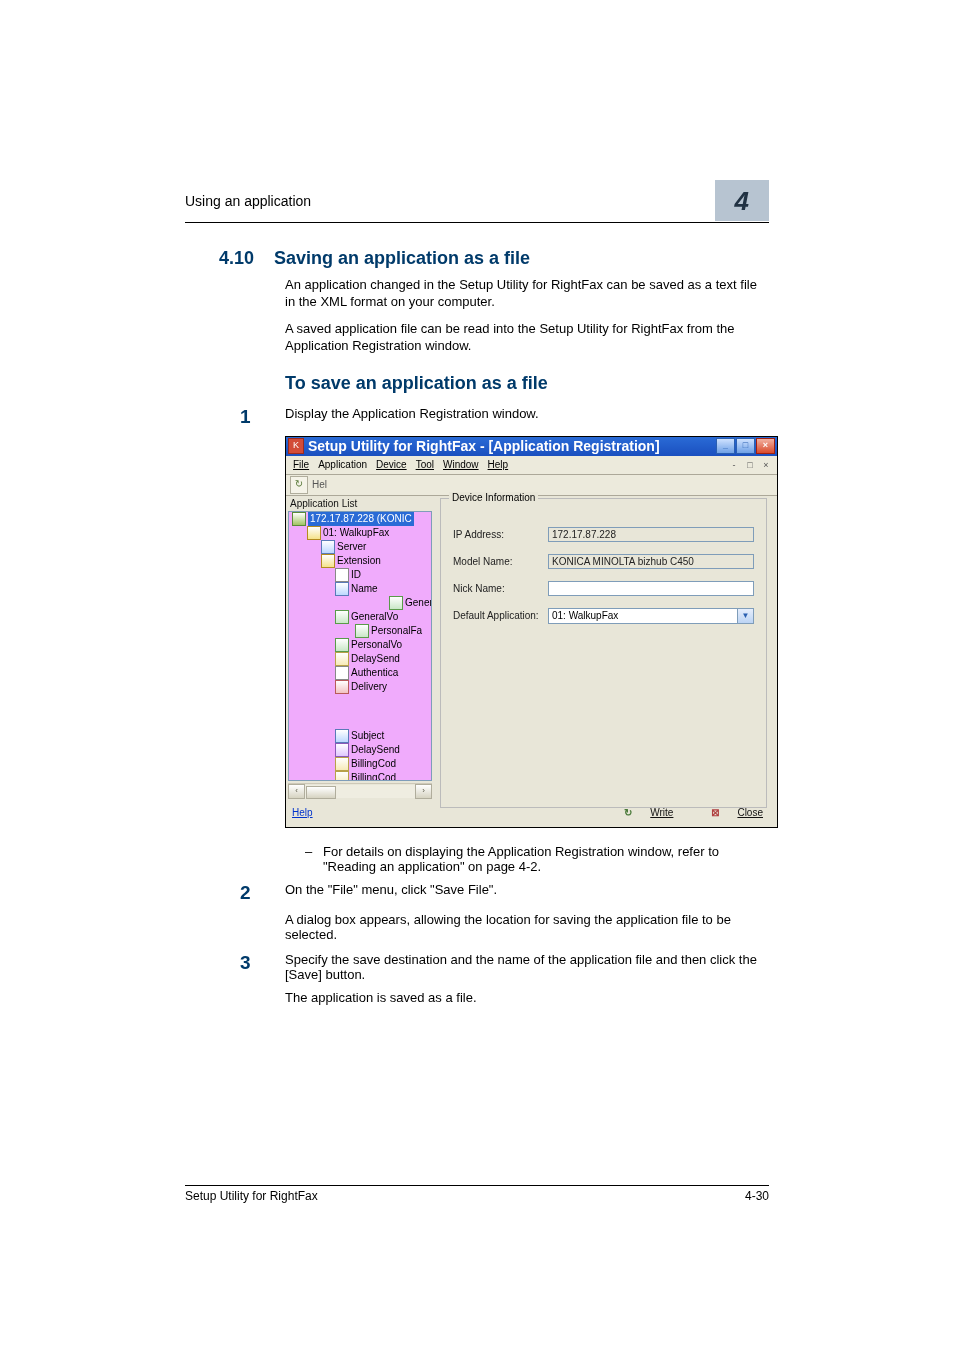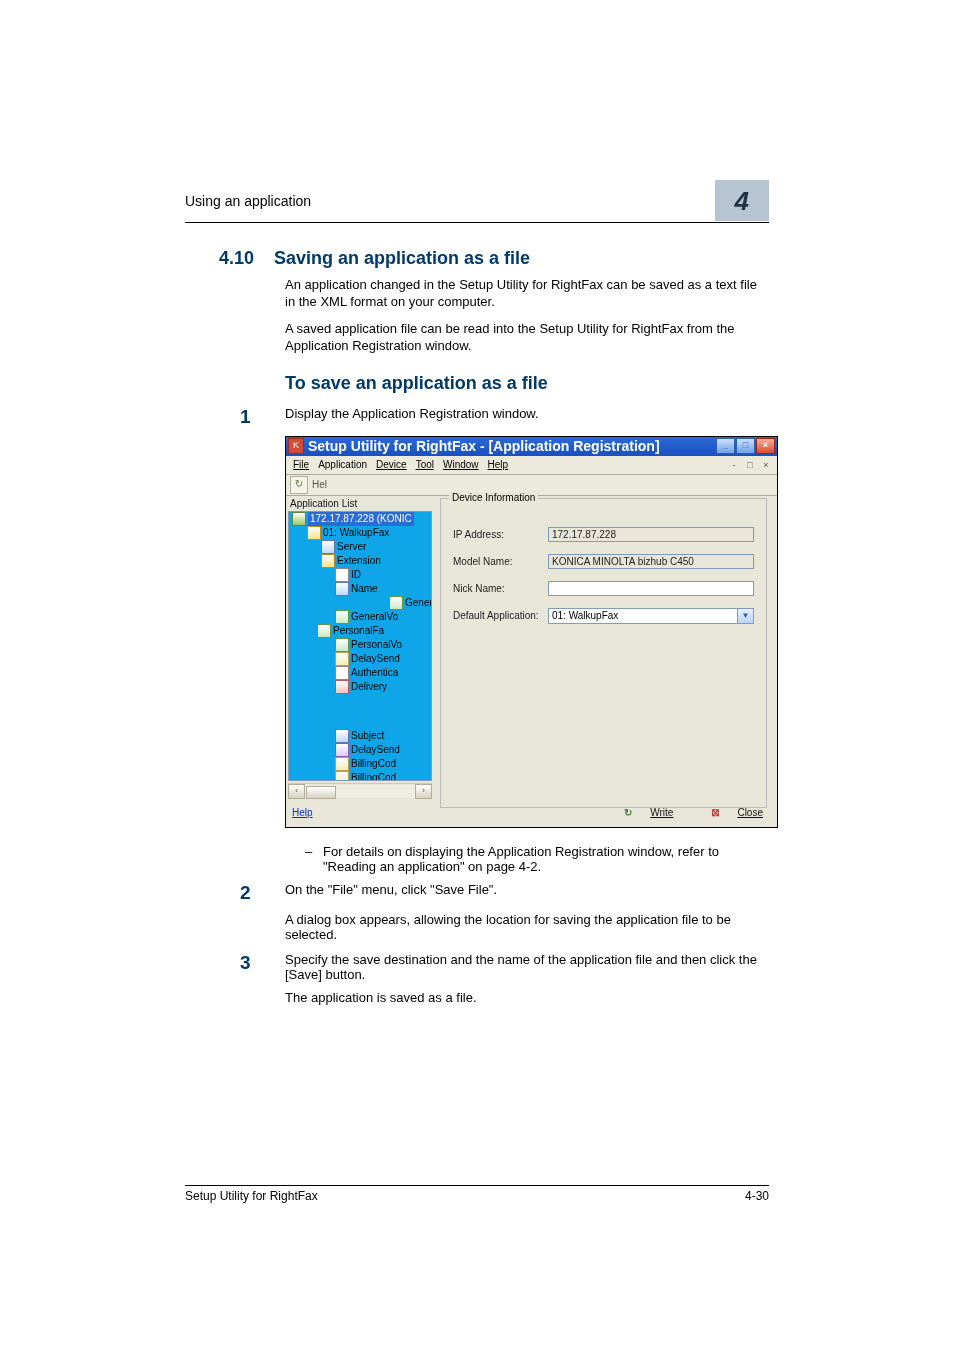--- a/index.html
+++ b/index.html
@@ -194,21 +194,21 @@
   .tree-panel {
     width: 148px;
     display:flex;
     flex-direction:column;
   }
   .tree-label {
     padding: 2px 4px;
     color: #111;
   }
   .tree-box {
-    background: #0ea5e9;
+    background: #f0abfc;
     border: 1px solid #7f9db9;
     flex:1;
     margin: 0 2px 2px 2px;
     overflow:hidden;
     position:relative;
   }
   .tree-node {
     white-space: nowrap;
     padding: 0 3px;
     line-height: 14px;
@@ -447,21 +447,21 @@
                 <span>Name</span>
               </div>
               <div class="tree-node" style="padding-left: 60px; margin-left: 40px;">
                 <span class="tree-icon ico-green"></span>
                 <span>GeneralFa:</span>
               </div>
               <div class="tree-node" style="padding-left: 46px;">
                 <span class="tree-icon ico-green"></span>
                 <span>GeneralVo</span>
               </div>
-              <div class="tree-node" style="padding-left: 28px;">
+              <div class="tree-node" style="padding-left: 46px; margin-left: 20px;">
                 <span class="tree-icon ico-green"></span>
                 <span>PersonalFa</span>
               </div>
               <div class="tree-node" style="padding-left: 46px;">
                 <span class="tree-icon ico-green"></span>
                 <span>PersonalVo</span>
               </div>
               <div class="tree-node" style="padding-left: 46px;">
                 <span class="tree-icon ico-yellow"></span>
                 <span>DelaySend</span>

